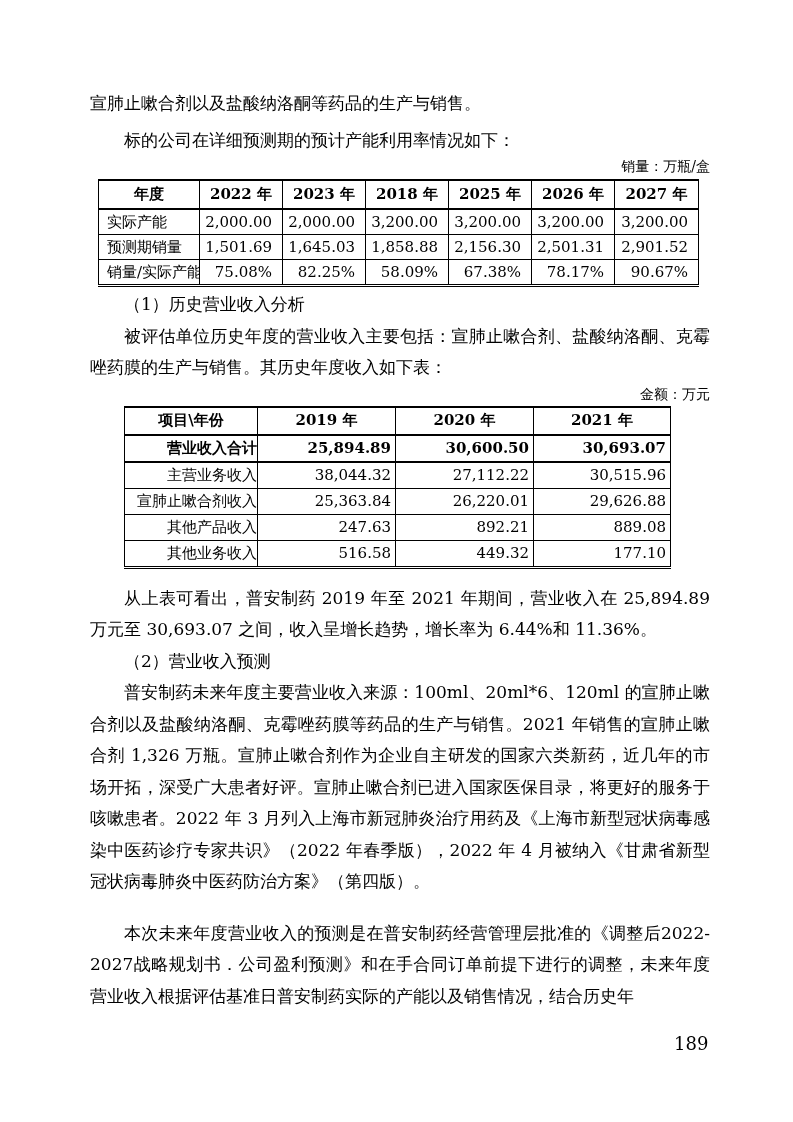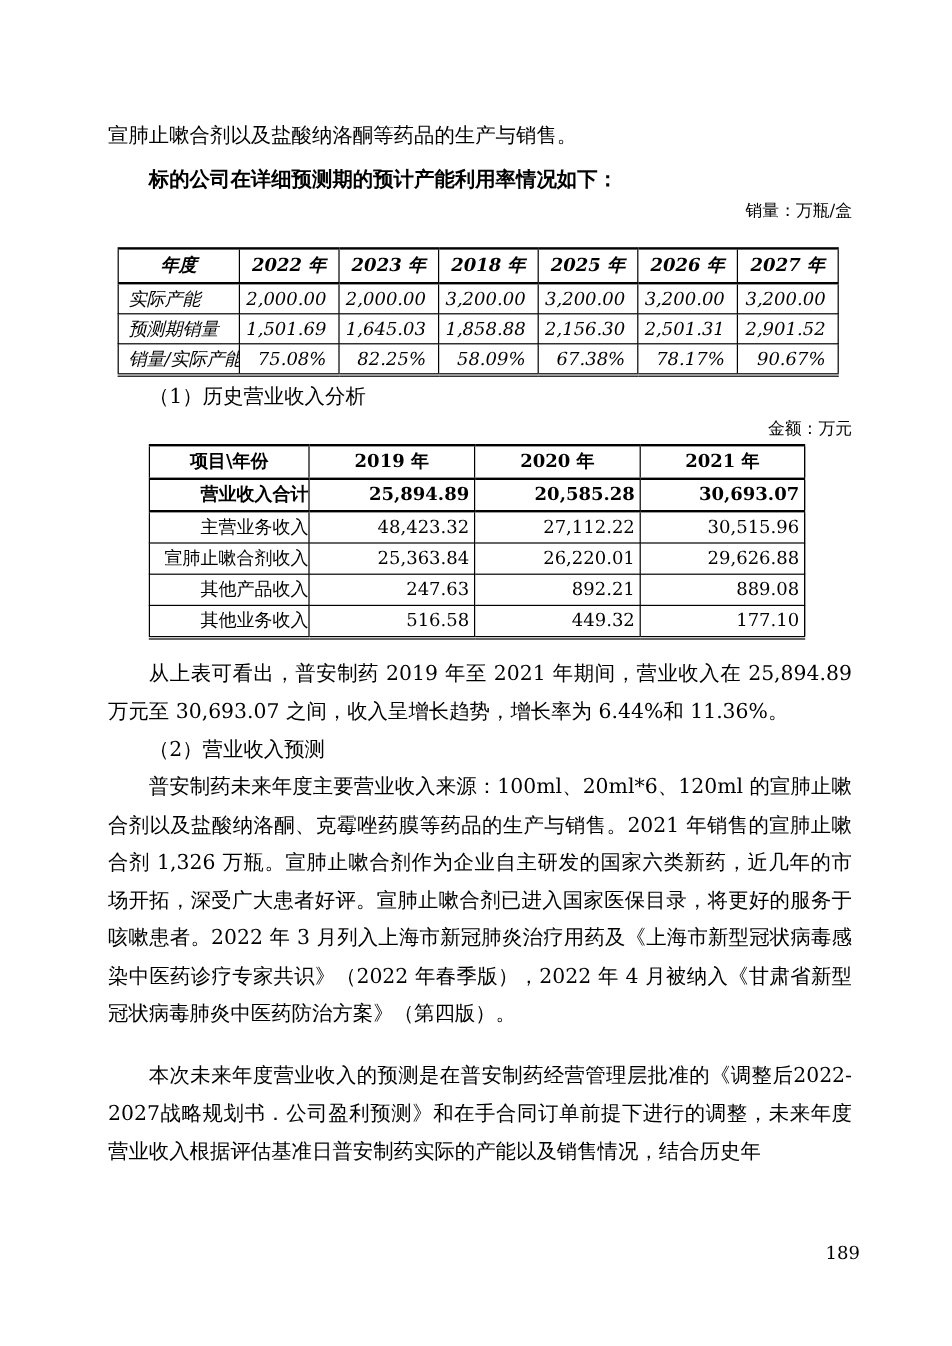--- a/index.html
+++ b/index.html
@@ -6,21 +6,21 @@
   body {
     width:793px; height:1122px;
     background:#ffffff;
     font-family:"DejaVu Serif", serif;
     color:#000;
     position:relative;
     overflow:hidden;
   }
   .content {
     position:absolute;
-    left:90px; top:98px; width:620px;
+    left:90px; top:88px; width:620px;
     font-size:17px;
     line-height:31.5px;
     text-align:justify;
   }
   p { margin:0; }
   .indent { text-indent:2em; }
   .caption {
     font-size:14px;
     line-height:19px;
     text-align:right;
@@ -40,39 +40,39 @@
     white-space:nowrap;
   }
   thead th {
     border-top:2px solid #000;
     border-bottom:2px solid #000;
     font-weight:bold;
   }
   tbody tr:last-child td { border-bottom:3px double #000; }
   .total-row td { border-bottom:2px solid #000; font-weight:bold; }
   
-  .t1 { width:600px; margin:20px 0 0 8px;font-style:italic; }
+  .t1 { width:600px; margin:3px 0 0 8px; }
   .t1 th { height:27px; }
   .t1 td { height:24px; }
   .t1 .label-cell { text-align:left; padding-left:8px; }
   .t1 .value-cell { text-align:right; padding-right:10px; }
   
   .t2 { width:546px; margin:2px 0 12px 34px; }
   .t2 th { height:26px; }
   .t2 td { height:25px; }
   .t2 .label-cell { text-align:right; }
   .t2 .value-cell { text-align:right; padding-right:4px; }
-  .mt5  { margin-top:5px;font-weight:bold; }
+  .mt5  { margin-top:5px; }
   .mt8  { margin-top:14px; }
   .mt12 { margin-top:2px; }
   .mt20 { margin-top:20px; }
   .page-number {
     position:absolute;
-    left:688px; top:1034px;
-    font-size:15px;
+    left:674px; top:1034px;
+    font-size:18px;
     line-height:20px;
   }
 </style>
 </head>
 <body>
 
 <div class="content">
 
   <p>宣肺止嗽合剂以及盐酸纳洛酮等药品的生产与销售。</p>
 
@@ -127,20 +127,21 @@
           <td class="value-cell">58.09%</td>
           <td class="value-cell">67.38%</td>
           <td class="value-cell">78.17%</td>
           <td class="value-cell">90.67%</td>
         </tr>
       </tbody>
     </table>
 
   <p class="indent mt12">（1）历史营业收入分析</p>
 
+  <p class="indent">被评估单位历史年度的营业收入主要包括：宣肺止嗽合剂、盐酸纳洛酮、克霉唑药膜的生产与销售。其历史年度收入如下表：</p>
 
   <div class="caption">金额：万元</div>
 
   <table class="t2">
       <colgroup>
         <col style="width: 133px;">
         <col style="width: 138px;">
         <col style="width: 138px;">
         <col style="width: 137px;">
       </colgroup>
@@ -150,27 +151,27 @@
           <th>2019 年</th>
           <th>2020 年</th>
           <th>2021 年</th>
           <th>2022 年 1-3 月</th>
         </tr>
       </thead>
       <tbody>
         <tr class="total-row">
           <td class="label-cell">营业收入合计</td>
           <td class="value-cell">25,894.89</td>
-          <td class="value-cell">20,585.28</td>
+          <td class="value-cell">30,600.50</td>
           <td class="value-cell">30,693.07</td>
           <td class="value-cell">6,555.41</td>
         </tr>
         <tr>
           <td class="label-cell">主营业务收入</td>
-          <td class="value-cell">48,423.32</td>
+          <td class="value-cell">38,044.32</td>
           <td class="value-cell">27,112.22</td>
           <td class="value-cell">30,515.96</td>
           <td class="value-cell">6,551.76</td>
         </tr>
         <tr>
           <td class="label-cell">宣肺止嗽合剂收入</td>
           <td class="value-cell">25,363.84</td>
           <td class="value-cell">26,220.01</td>
           <td class="value-cell">29,626.88</td>
           <td class="value-cell">6,498.44</td>

